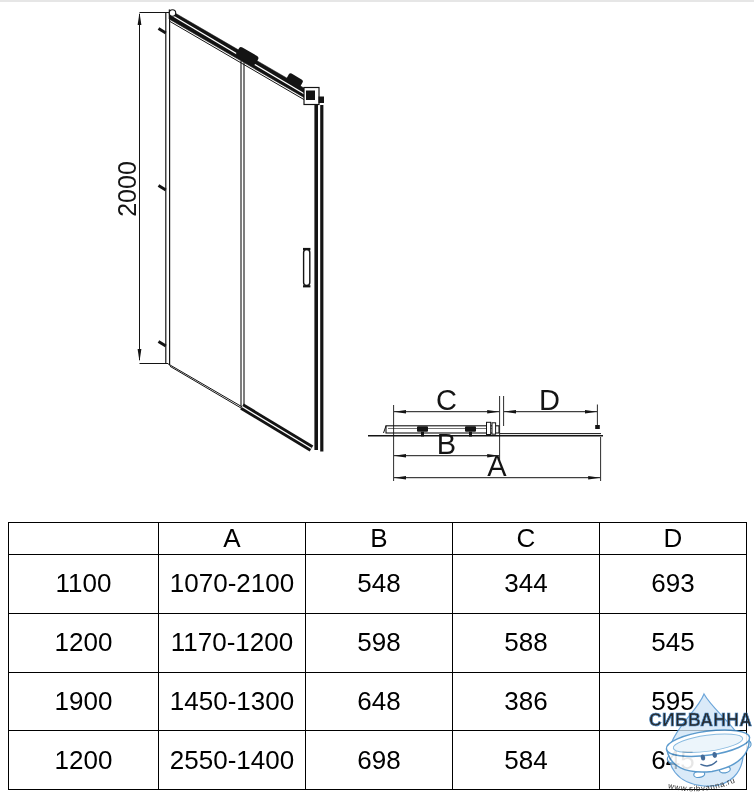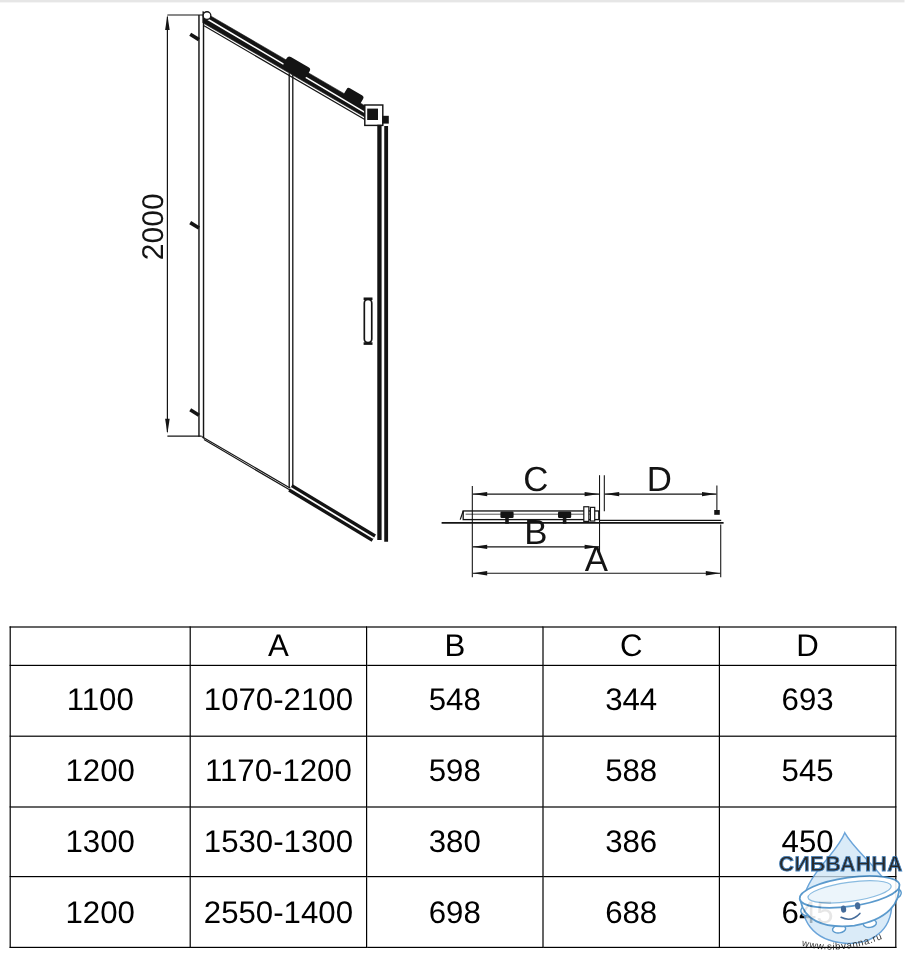--- a/index.html
+++ b/index.html
@@ -177,31 +177,31 @@
         <td>693</td>
       </tr>
       <tr>
         <td>1200</td>
         <td>1170-1200</td>
         <td>598</td>
         <td>588</td>
         <td>545</td>
       </tr>
       <tr>
-        <td>1300</td>
-        <td>1530-1300</td>
-        <td>380</td>
+        <td>1900</td>
+        <td>1450-1300</td>
+        <td>648</td>
         <td>386</td>
-        <td>450</td>
+        <td>595</td>
       </tr>
       <tr>
         <td>1200</td>
         <td>2550-1400</td>
         <td>698</td>
-        <td>688</td>
+        <td>584</td>
         <td>645</td>
       </tr>
     </tbody>
   </table>
 
   
   <svg class="wm" viewBox="0 0 108 116">
     <g opacity="0.9">
       <path d="M56,10 C50,26 30,40 23,60 C16,82 30,100 56,102 C82,104 97,88 95,64 C93,45 66,28 56,10 Z" fill="#cfe4f6" fill-opacity="0.85" stroke="#5b9bd5" stroke-width="1.2"></path>
       <text x="1" y="42" font-size="17.5" font-weight="bold" letter-spacing="0.4" fill="#8ec1ec" stroke="#2e74b8" stroke-width="0.7">СИБВАННА</text>

